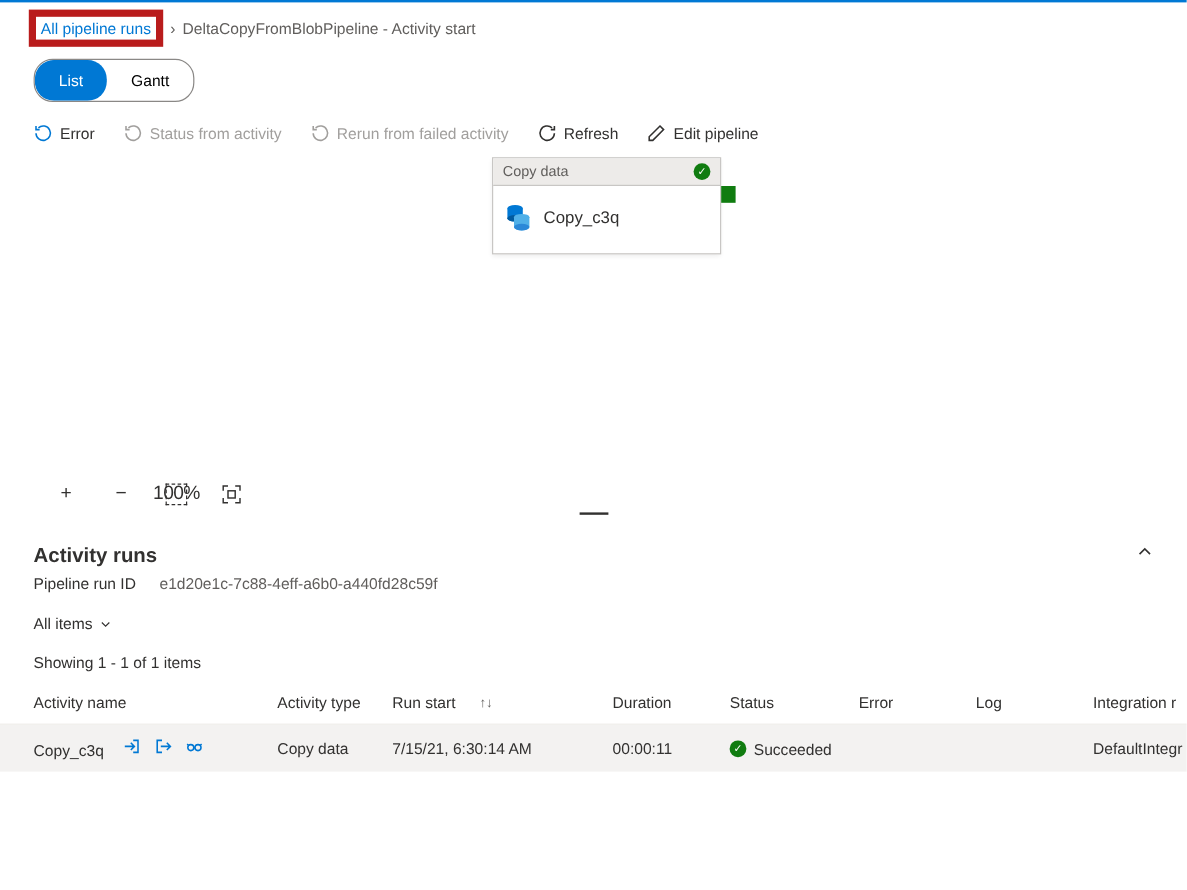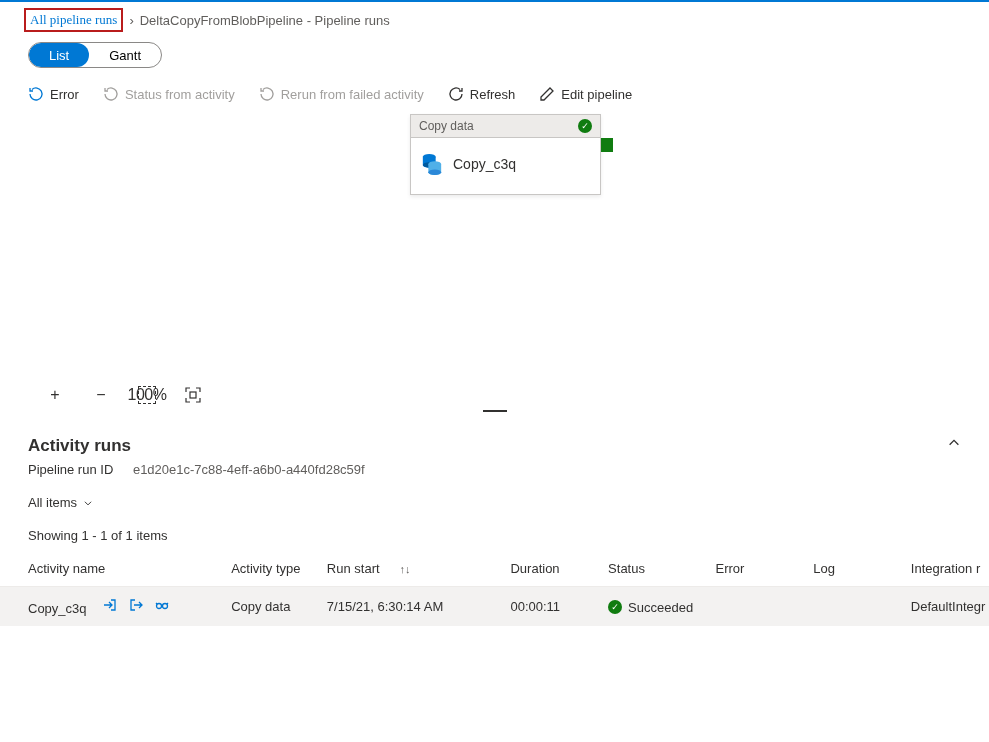--- a/index.html
+++ b/index.html
@@ -20,23 +20,22 @@
     }
     .breadcrumb {
       display: flex;
       align-items: center;
       gap: 6px;
       padding: 6px 8px 6px 24px;
       font-size: 13px;
     }
     .breadcrumb-link {
       color: #0078d4;
-      border: 2px solid #b91c1c;
+      border: 6px solid #b91c1c;
       padding: 2px 4px;
-      font-family: Liberation Serif, serif;
     }
     .breadcrumb-sep {
       color: #605e5c;
     }
     .breadcrumb-current {
       color: #605e5c;
     }
     .content {
       padding: 4px 28px 0 28px;
     }
@@ -45,21 +44,21 @@
       font-weight: 600;
       color: #323130;
       margin-bottom: 16px;
     }
     .view-toggle {
       display: inline-flex;
       border: 1px solid #8a8886;
       border-radius: 16px;
       overflow: hidden;
       margin-bottom: 18px;
-      height: 26px;
+      height: 36px;
     }
     .view-toggle button {
       border: none;
       background: transparent;
       padding: 4px 20px;
       font-size: 13px;
       cursor: pointer;
       font-family: inherit;
     }
     .view-toggle button.active {
@@ -274,21 +273,21 @@
     }
   </style>
 </head>
 <body>
 
 <div class="top-border"></div>
 
 <div class="breadcrumb">
   <span class="breadcrumb-link">All pipeline runs</span>
   <span class="breadcrumb-sep">›</span>
-  <span class="breadcrumb-current">DeltaCopyFromBlobPipeline - Pipeline runs</span>
+  <span class="breadcrumb-current">DeltaCopyFromBlobPipeline - Activity start</span>
 </div>
 
 <div class="content">
 
   <div class="view-toggle">
     <button class="active">List</button>
     <button>Gantt</button>
   </div>
 
   <div class="toolbar">

